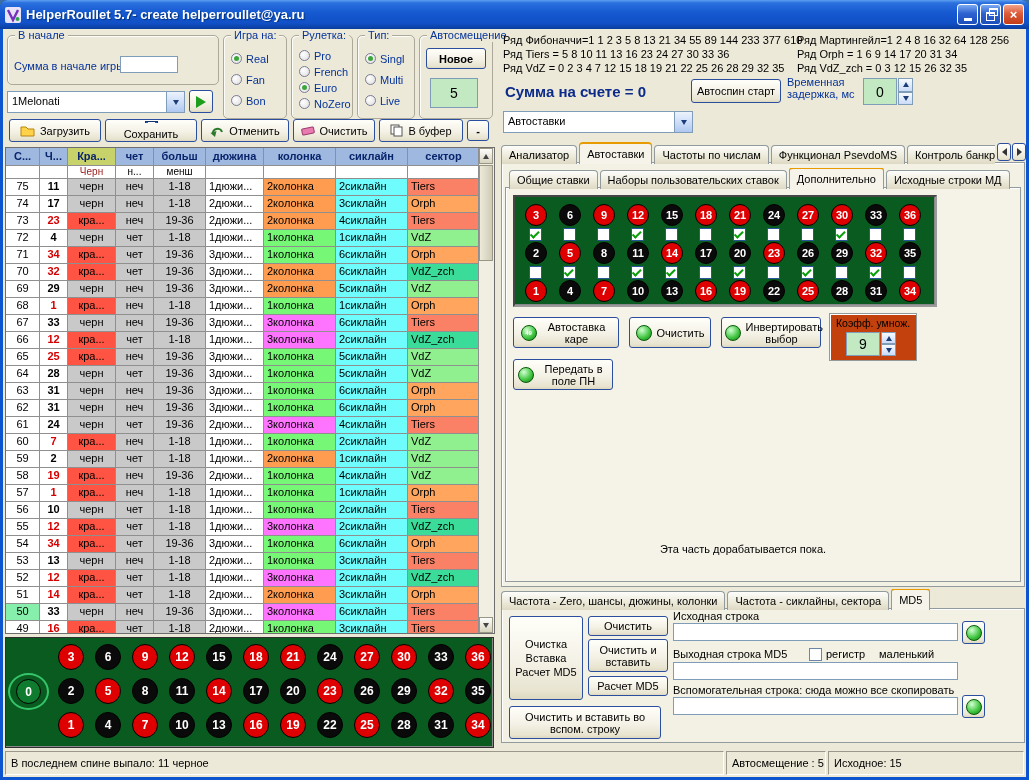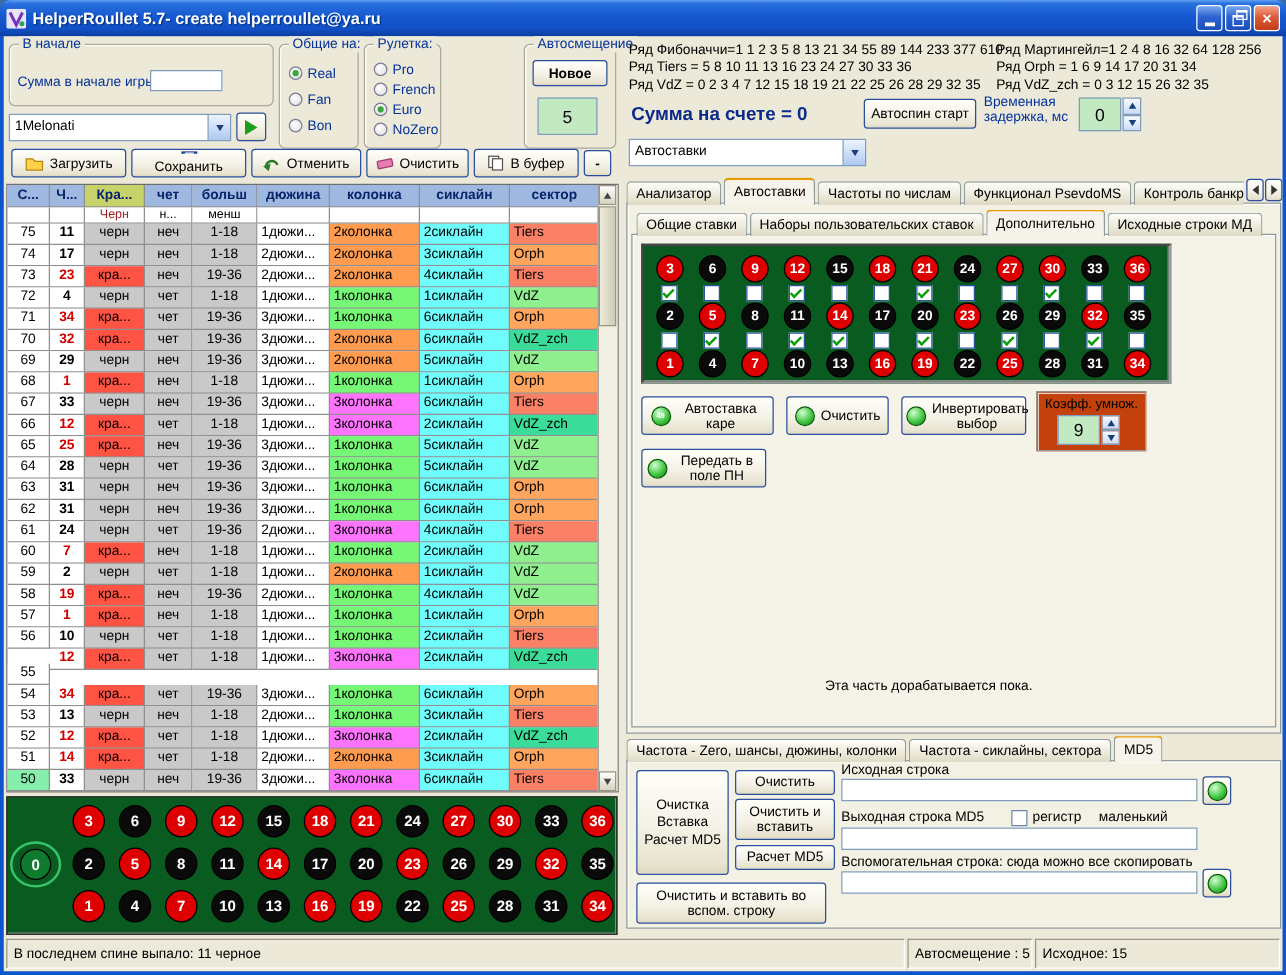--- a/index.html
+++ b/index.html
@@ -101,21 +101,21 @@
       <span class="ctxt">1Melonati</span>
       <span class="cab">
           <span class="tri tri-down"></span>
         </span>
     </div>
     <div class="btn" style="left:186px;top:61px;width:24px;height:23px;">
       <span class="tri tri-play"></span>
     </div>
 
     <div class="group" style="left:220px;top:6px;width:64px;height:84px;">
-      <span class="gcap">Общие на:</span>
+      <span class="gcap">Игра на:</span>
       <div class="gb" id="g-igra" style="top:16px;gap:8px;">
           <div class="radio">
             <div class="rb on"></div>
             <div class="rlbl">Real</div>
           </div>
           <div class="radio">
             <div class="rb"></div>
             <div class="rlbl">Fan</div>
           </div>
           <div class="radio">
@@ -135,20 +135,37 @@
             <div class="rb"></div>
             <div class="rlbl">French</div>
           </div>
           <div class="radio">
             <div class="rb on"></div>
             <div class="rlbl">Euro</div>
           </div>
           <div class="radio">
             <div class="rb"></div>
             <div class="rlbl">NoZero</div>
+          </div>
+        </div>
+    </div>
+    <div class="group" style="left:354px;top:6px;width:58px;height:84px;">
+      <span class="gcap">Тип:</span>
+      <div class="gb" id="g-type" style="top:16px;gap:8px;">
+          <div class="radio">
+            <div class="rb on"></div>
+            <div class="rlbl">Singl</div>
+          </div>
+          <div class="radio">
+            <div class="rb"></div>
+            <div class="rlbl">Multi</div>
+          </div>
+          <div class="radio">
+            <div class="rb"></div>
+            <div class="rlbl">Live</div>
           </div>
         </div>
     </div>
     <div class="group" style="left:416px;top:6px;width:74px;height:84px;">
       <span class="gcap">Автосмещение</span>
       <div class="btn" style="left:6px;top:12px;width:60px;height:21px;font-weight:bold;">
           <span>Новое</span>
         </div>
       <div class="gedit" style="left:10px;top:42px;width:48px;height:30px;">5</div>
     </div>
@@ -429,21 +446,21 @@
             <div class="cell ctr" style="width: 28px; font-weight: bold; background: rgb(255, 255, 255); color: rgb(0, 0, 0);">10</div>
             <div class="cell ctr" style="width: 48px; background: rgb(201, 201, 201); color: rgb(0, 0, 0);">черн</div>
             <div class="cell ctr" style="width: 38px; background: rgb(201, 201, 201); color: rgb(0, 0, 0);">чет</div>
             <div class="cell ctr" style="width: 52px; background: rgb(201, 201, 201); color: rgb(0, 0, 0);">1-18</div>
             <div class="cell lft" style="width: 58px; background: rgb(255, 255, 255); color: rgb(0, 0, 0);">1дюжи...</div>
             <div class="cell lft" style="width: 72px; background: rgb(118, 248, 118); color: rgb(0, 0, 0);">1колонка</div>
             <div class="cell lft" style="width: 72px; background: rgb(111, 252, 252); color: rgb(0, 0, 0);">2сиклайн</div>
             <div class="cell lft" style="width: 72px; background: rgb(251, 129, 102); color: rgb(0, 0, 0);">Tiers</div>
           </div>
           <div class="trow">
-            <div class="cell ctr" style="width: 34px; background: rgb(255, 255, 255); color: rgb(0, 0, 0); margin-top: 12px;">55</div>
+            <div class="cell ctr" style="width: 34px; background: rgb(255, 255, 255); color: rgb(0, 0, 0);">55</div>
             <div class="cell ctr" style="width: 28px; font-weight: bold; background: rgb(255, 255, 255); color: rgb(212, 0, 0);">12</div>
             <div class="cell ctr" style="width: 48px; background: rgb(255, 84, 68); color: rgb(0, 0, 0);">кра...</div>
             <div class="cell ctr" style="width: 38px; background: rgb(201, 201, 201); color: rgb(0, 0, 0);">чет</div>
             <div class="cell ctr" style="width: 52px; background: rgb(201, 201, 201); color: rgb(0, 0, 0);">1-18</div>
             <div class="cell lft" style="width: 58px; background: rgb(255, 255, 255); color: rgb(0, 0, 0);">1дюжи...</div>
             <div class="cell lft" style="width: 72px; background: rgb(255, 116, 255); color: rgb(0, 0, 0);">3колонка</div>
             <div class="cell lft" style="width: 72px; background: rgb(111, 252, 252); color: rgb(0, 0, 0);">2сиклайн</div>
             <div class="cell lft" style="width: 72px; background: rgb(59, 219, 154); color: rgb(0, 0, 0);">VdZ_zch</div>
           </div>
           <div class="trow">

